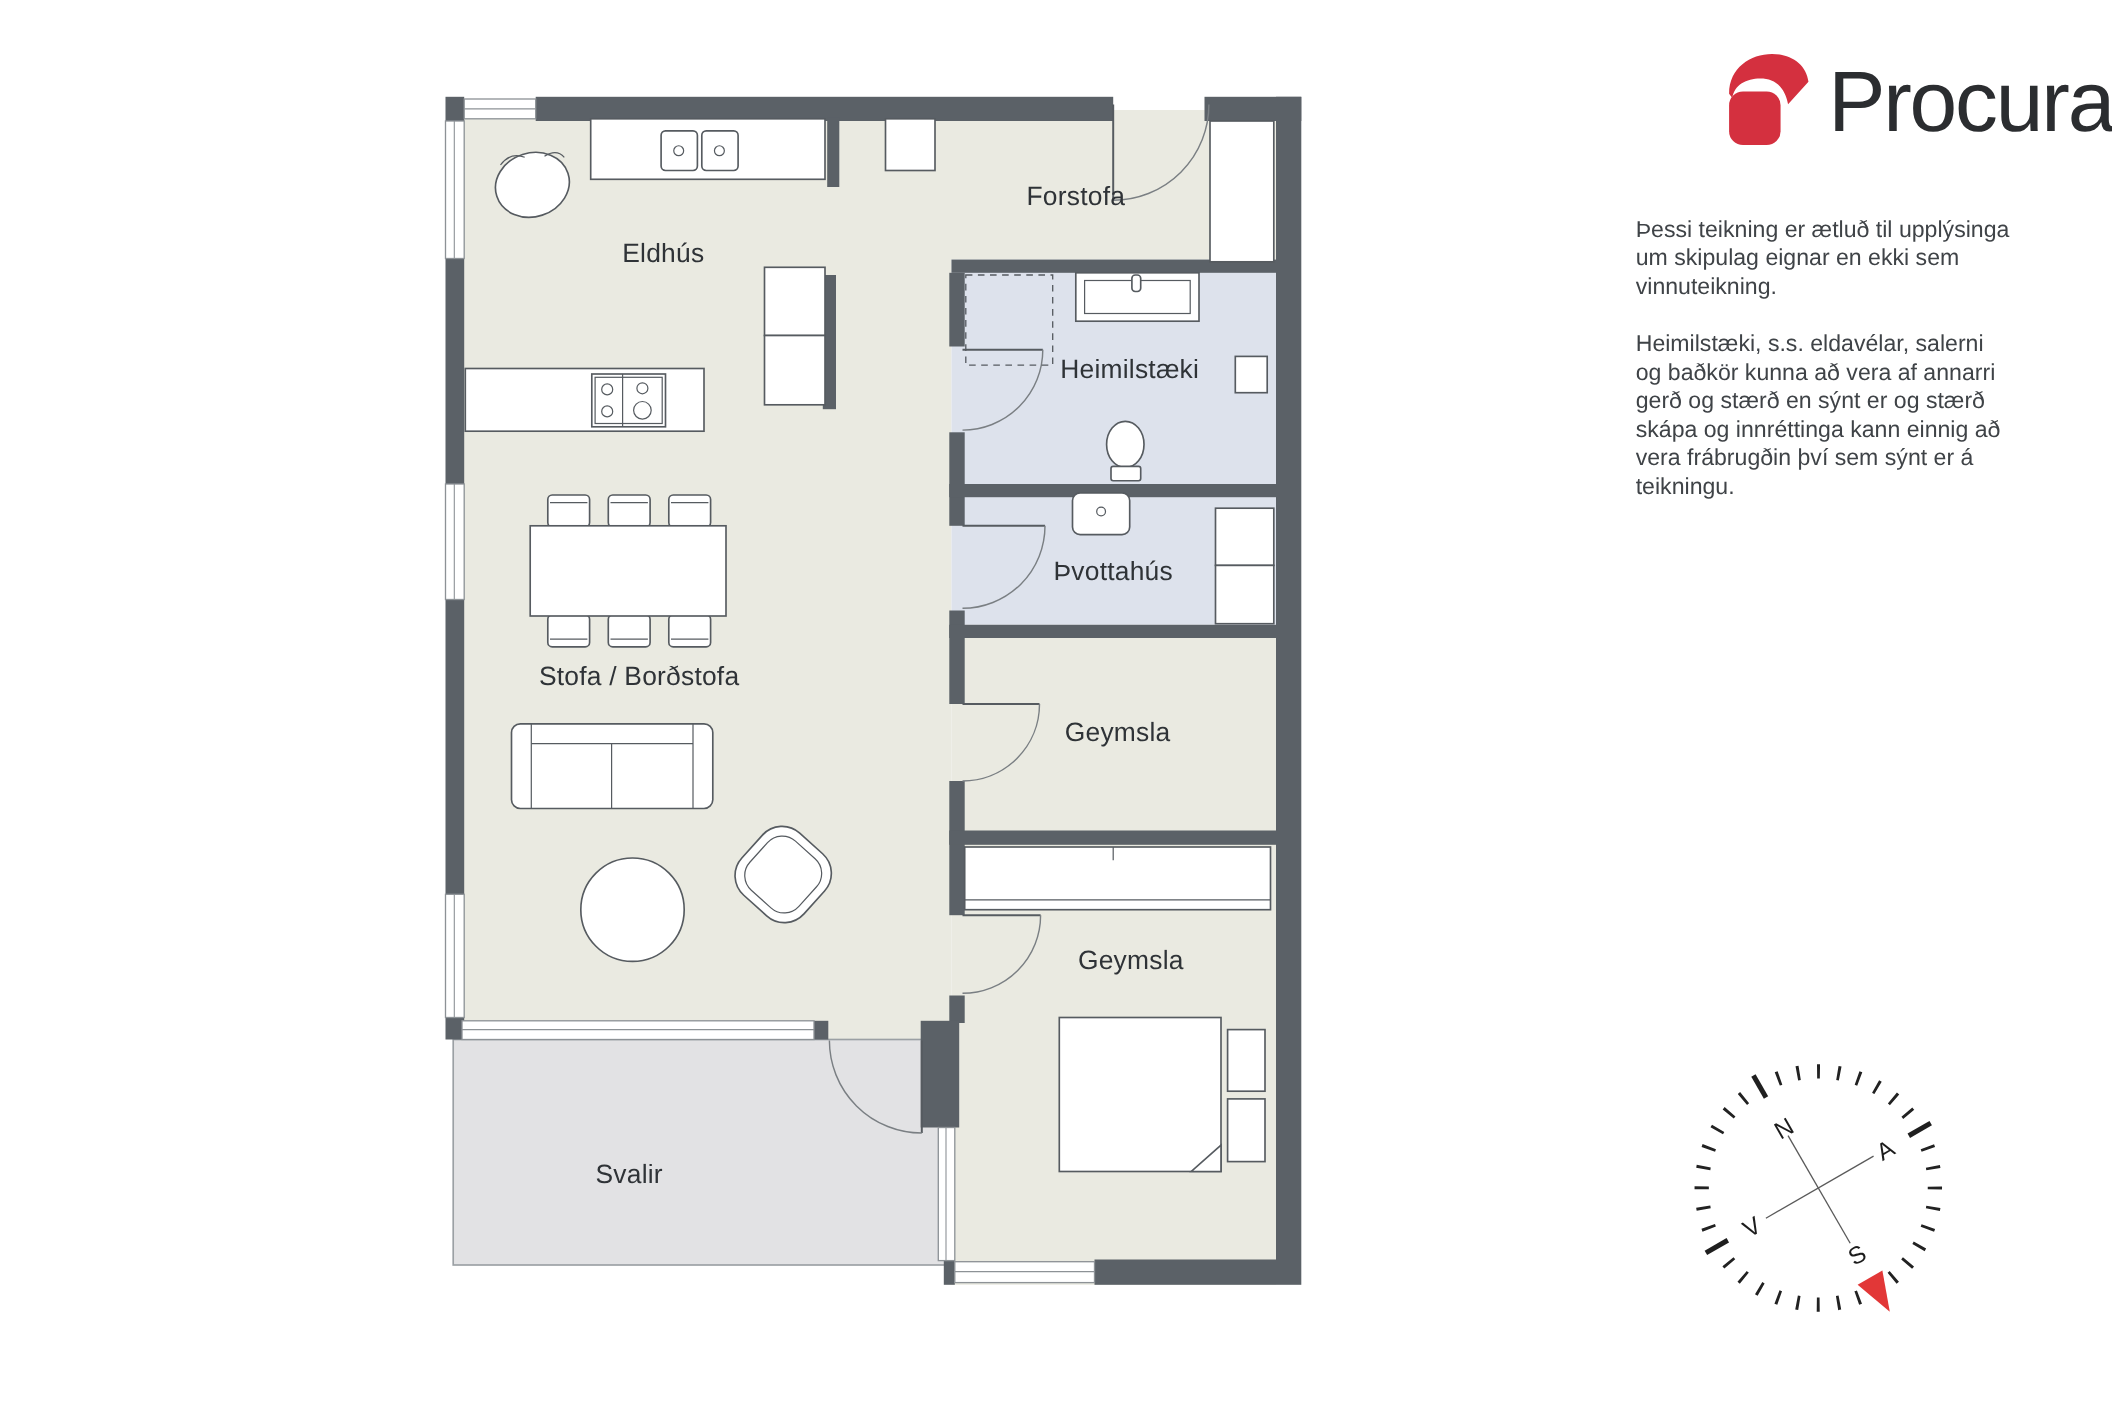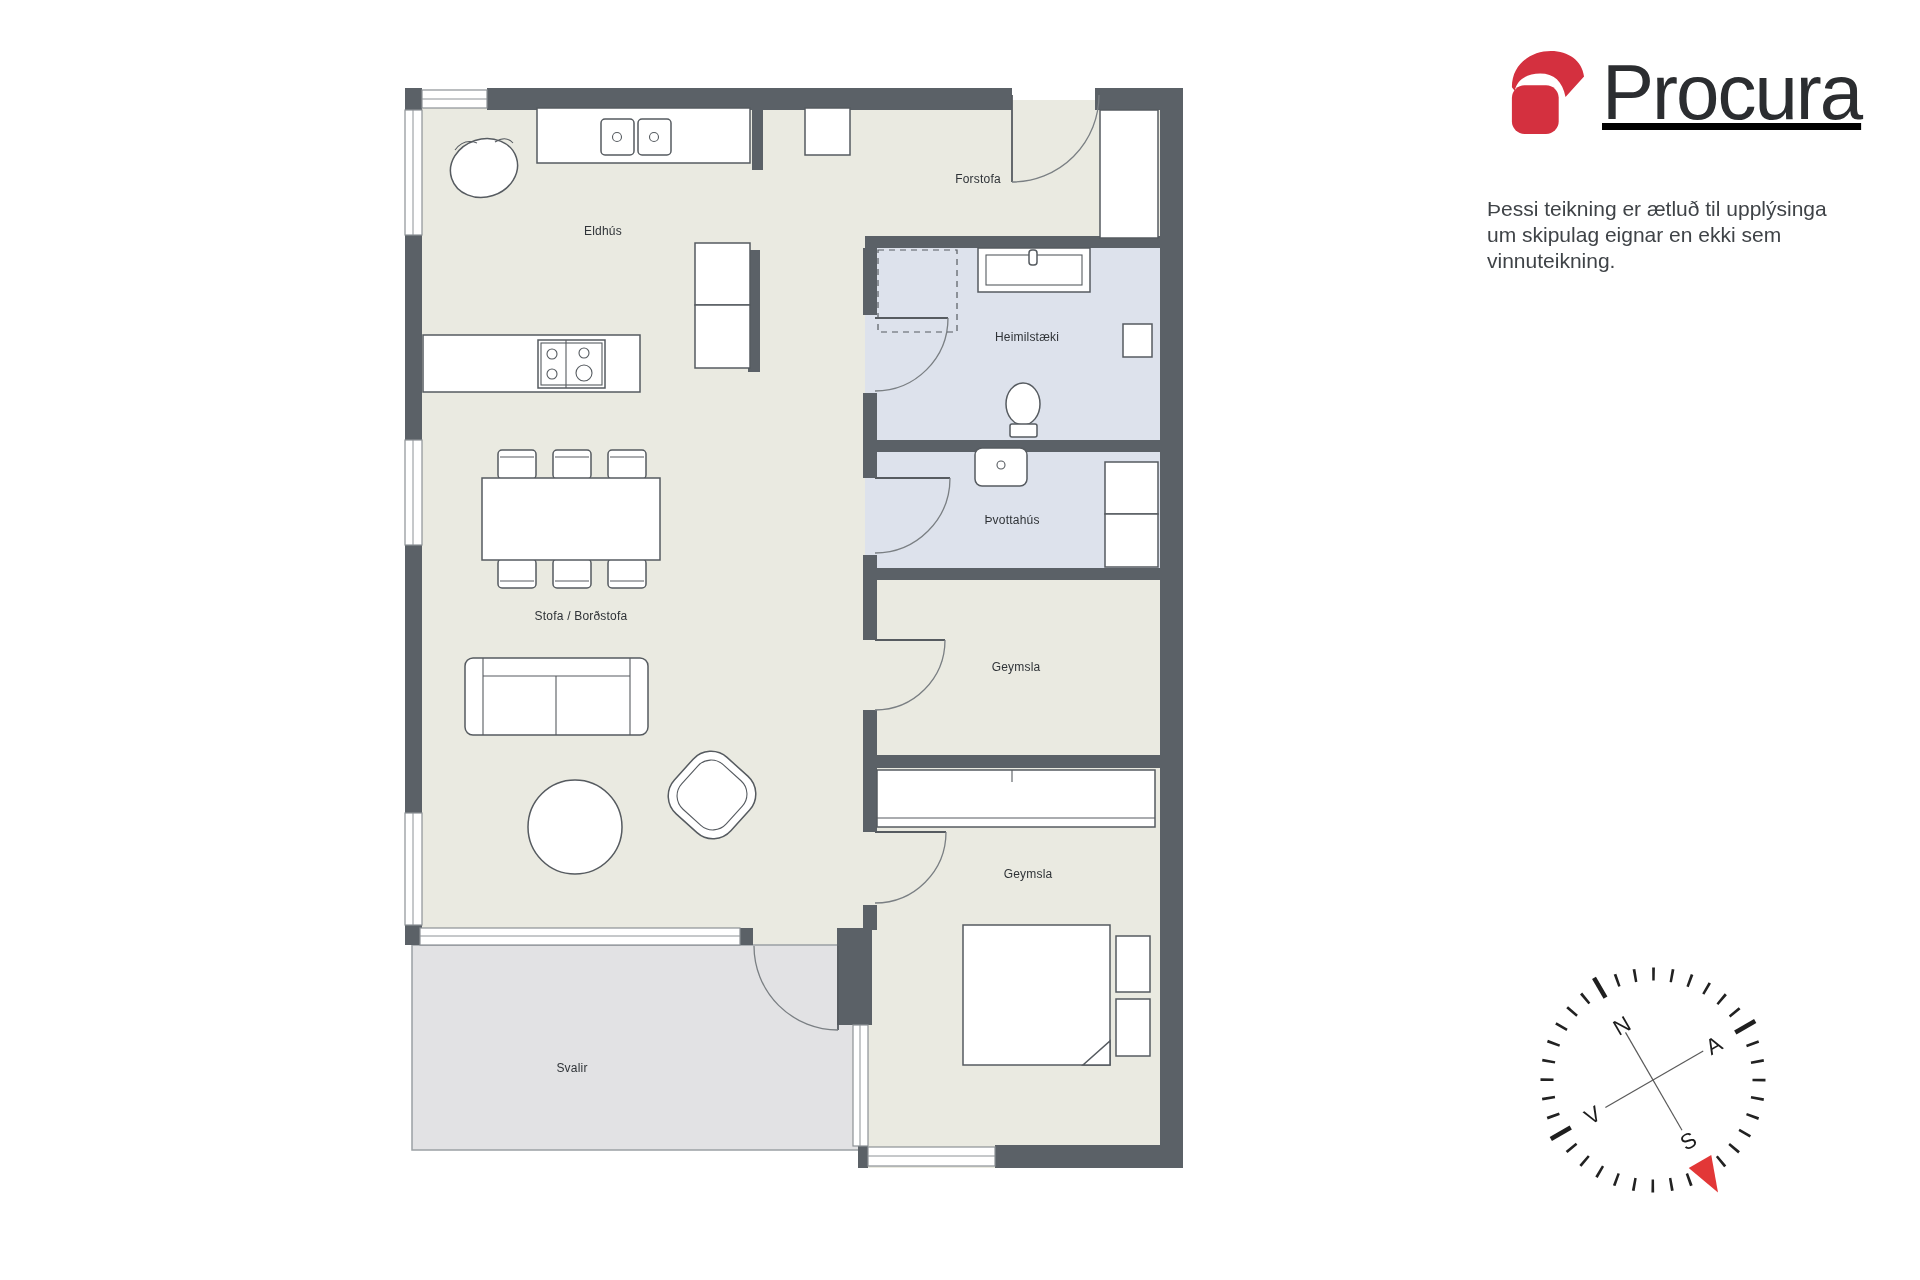--- a/index.html
+++ b/index.html
@@ -12,23 +12,23 @@
   .floor-wet{fill:#dde2ec;}
   .balcony{fill:#e2e2e4;stroke:#9ba0a4;stroke-width:1.5;}
   .win{fill:#ffffff;stroke:#8d9296;stroke-width:1.2;}
   .winline{stroke:#8d9296;stroke-width:1;fill:none;}
   .furn{fill:#ffffff;stroke:#565b60;stroke-width:1.5;}
   .thin{stroke:#565b60;stroke-width:1.1;fill:none;}
   .dash{stroke:#565b60;stroke-width:1.2;fill:none;stroke-dasharray:6 5;}
   .arc{stroke:#7a7f83;stroke-width:1.3;fill:none;}
   .leaf{stroke:#565b60;stroke-width:1.8;}
   .shadow{fill:#5b6167;}
-  .room-label{position:absolute;transform:translate(-50%,-50%);font-size:12px;color:#2f3337;
+  .room-label{position:absolute;transform:translate(-50%,-50%);font-size:24px;color:#2f3337;
               white-space:nowrap;letter-spacing:0.2px;text-align:center;}
-  .brand{position:absolute;left:1508px;top:46px;display:flex;align-items:center;text-decoration:underline;}
+  .brand{position:absolute;left:1568px;top:46px;display:flex;align-items:flex-start;}
   .brand-text{font-size:78px;line-height:92px;letter-spacing:-2px;color:#2b2d30;margin-left:16px;}
   .disclaimer{position:absolute;left:1487px;top:196px;width:345px;font-size:21px;line-height:26px;
               color:#3f4347;}
   .disclaimer p{margin:0 0 26px 0;}
   .compass-svg{left:1513px;top:940px;}
   .compass-letter{font-size:22px;fill:#1c1c1c;font-family:"Liberation Sans",sans-serif;}
 </style>
 </head>
 <body>
 
@@ -237,20 +237,21 @@
   <div class="brand">
     <svg width="78" height="88" viewBox="0 0 80 90" style="position:static">
       <path fill="#d4303f" d="M4 40 C4 16 24 3 44 3 C62 3 76 13 78 29 L59 50 C56 34 47 26 33 26 C20 26 9 32 7 44 Z"></path>
       <rect fill="#d4303f" x="4" y="38" width="48" height="50" rx="13"></rect>
     </svg>
     <span class="brand-text">Procura</span>
   </div>
 
   <div class="disclaimer">
     <p>Þessi teikning er ætluð til upplýsinga um skipulag eignar en ekki sem vinnuteikning.</p>
+    <p>Heimilstæki, s.s. eldavélar, salerni og baðkör kunna að vera af annarri gerð og stærð en sýnt er og stærð skápa og innréttinga kann einnig að vera frábrugðin því sem sýnt er á teikningu.</p>
   </div>
 
   <svg class="compass-svg" width="280" height="280" viewBox="-140 -140 280 280">
     <g transform="rotate(-30)">
       <circle r="106" fill="none" stroke="#222" stroke-width="13" stroke-dasharray="2.6 15.9" stroke-dashoffset="1.3"></circle>
       <g stroke="#1f1f1f" stroke-width="4.5">
         <line x1="0" y1="-118" x2="0" y2="-95"></line>
         <line x1="0" y1="95" x2="0" y2="118"></line>
         <line x1="-118" y1="0" x2="-95" y2="0"></line>
         <line x1="95" y1="0" x2="118" y2="0"></line>

